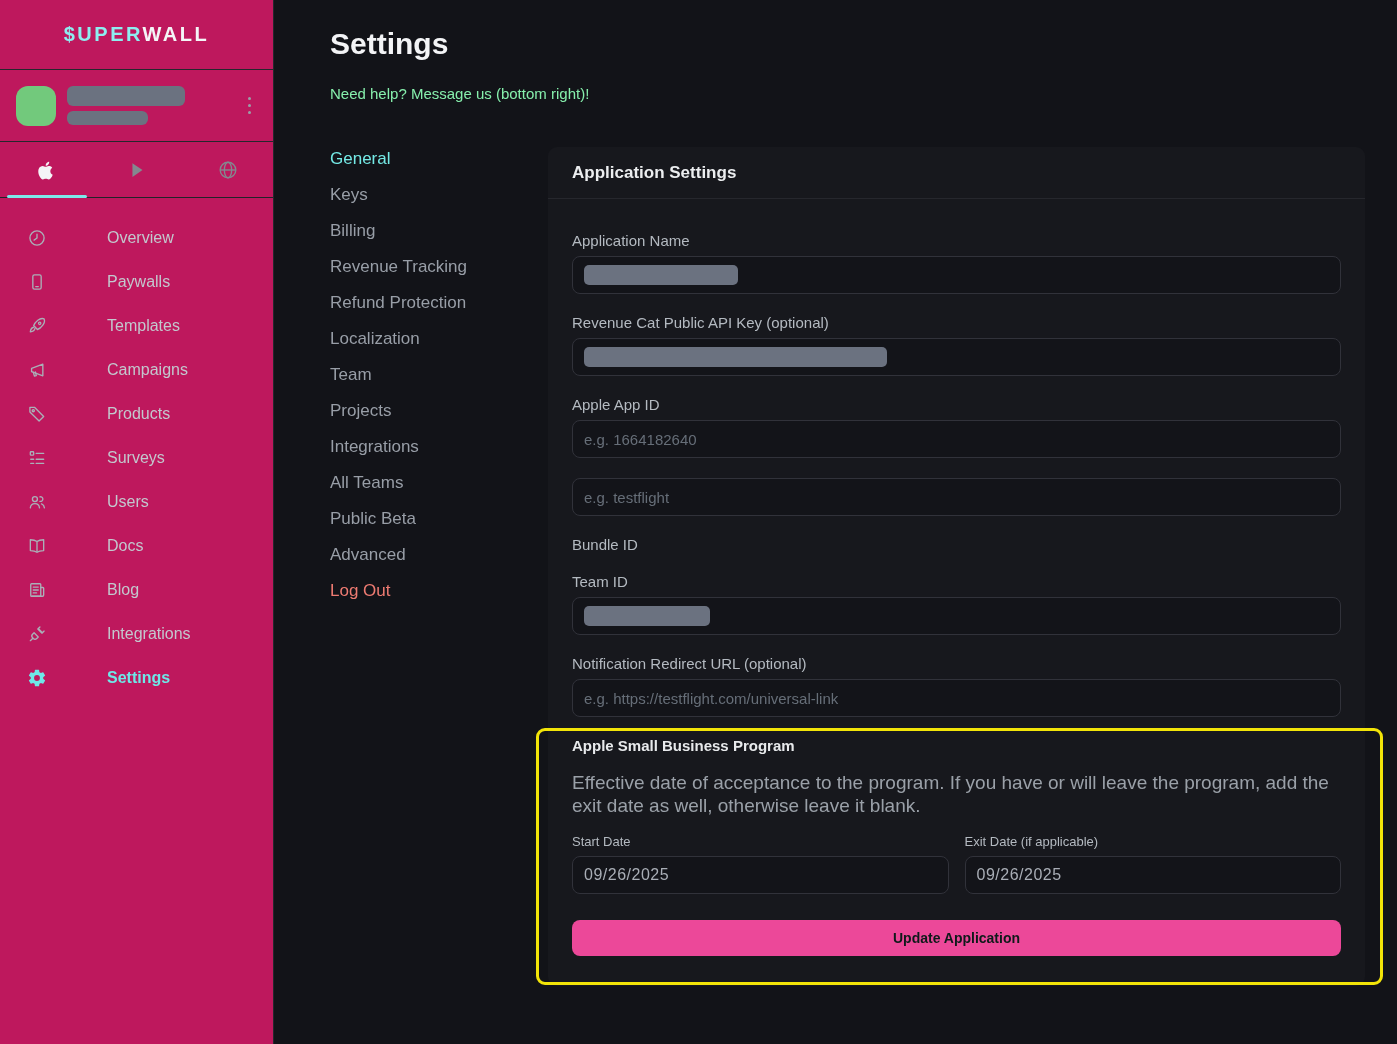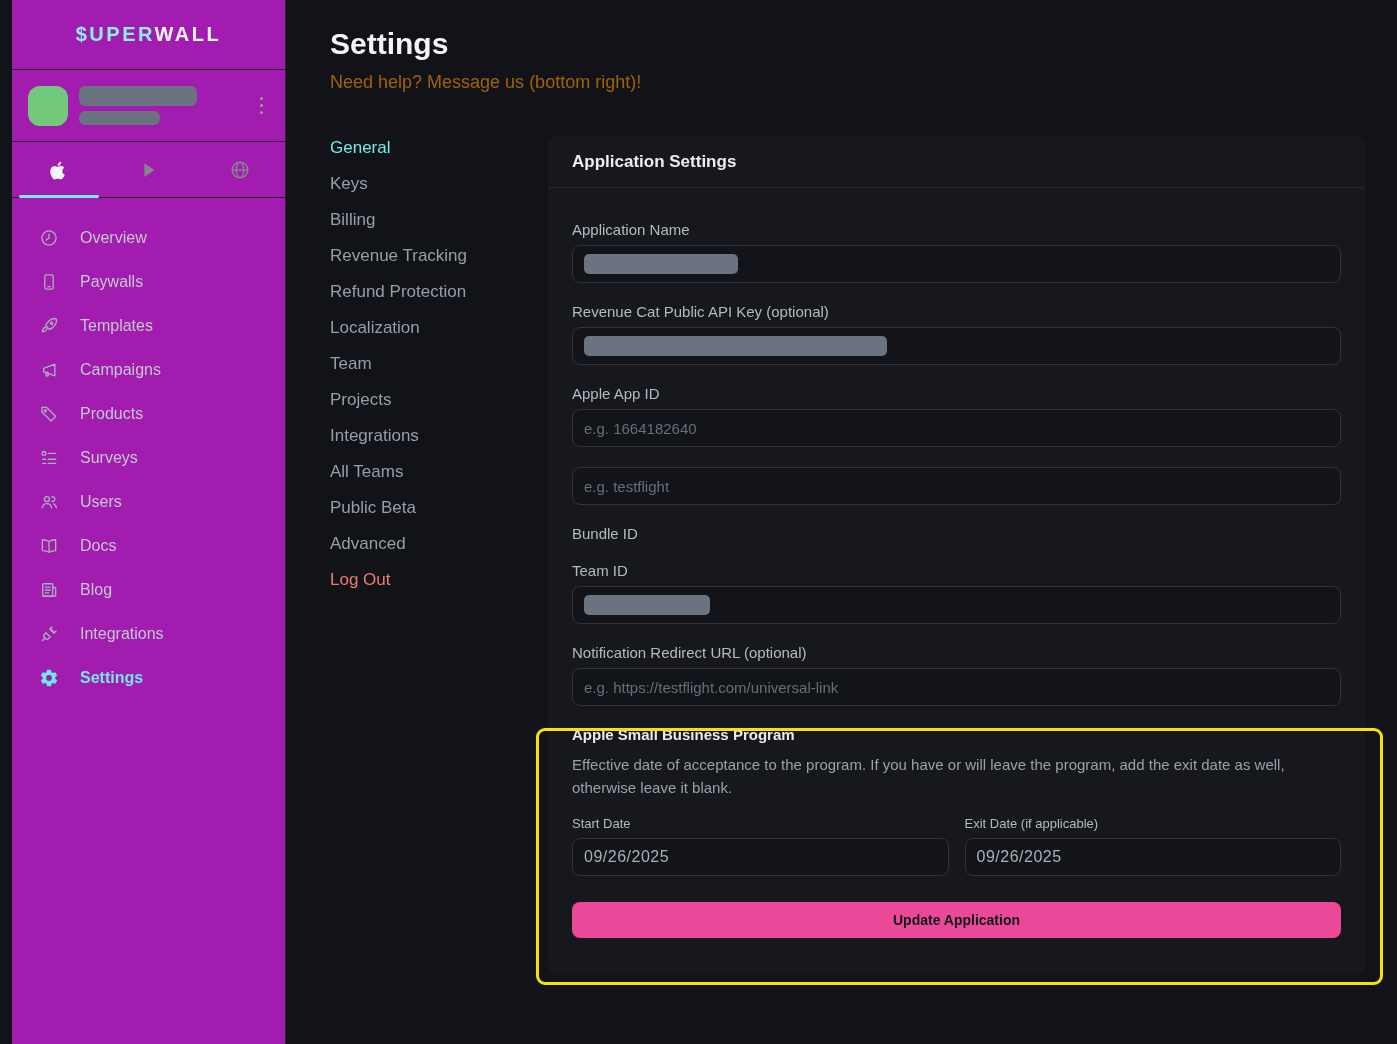--- a/index.html
+++ b/index.html
@@ -7,22 +7,22 @@
   body {
     position:relative; overflow:hidden;
     background:#121318;
     font-family:"Liberation Sans", sans-serif;
     color:#c9ced4;
   }
   svg { display:block; }
 
   
   .sidebar {
-    position:absolute; left:12px; top:0; width:274px; height:1044px;
-    background:#a21caf; border-right:1px solid #26272d;
+    position:absolute; left:0; top:0; width:274px; height:1044px;
+    background:#be185d; border-right:1px solid #26272d;
   }
   .logo-section {
     height:70px; display:flex; align-items:center; justify-content:center;
     border-bottom:1px solid #26272d; cursor:pointer;
   }
   .logo { font-size:20px; font-weight:bold; letter-spacing:2.5px; }
   .logo .cyan { color:#8deef0; }
   .logo .white { color:#f4f5f7; }
 
   .profile-section {
@@ -41,34 +41,34 @@
     height:56px; display:flex; border-bottom:1px solid #222329;
   }
   .tab { flex:1; display:flex; align-items:center; justify-content:center; position:relative; cursor:pointer; }
   .tab.active::after {
     content:""; position:absolute; left:7px; width:80px; height:3px; bottom:-1px;
     background:#7de9ea; border-radius:2px;
   }
 
   .nav { padding-top:18px; }
   .nav-item {
-    height:44px; display:flex; align-items:center; padding-left:27px; cursor:pointer;
+    height:44px; display:flex; align-items:center; padding-left:27px; cursor:pointer;gap:39px;
   }
   .nav-item .ic { width:20px; height:20px; color:#aab0b8; }
   .nav-item .lbl { margin-left:21px; font-size:16px; color:#c3c8ce; }
   .nav-item.active .ic { color:#6ee8e8; }
   .nav-item.active .lbl { color:#6ee8e8; font-weight:bold; }
 
   
   .content {
     position:absolute; left:274px; top:0; right:0; bottom:0;
     padding:23px 0 0 56px;
   }
   .page-title { font-size:30px; line-height:41px; font-weight:bold; color:#f3f4f6; }
-  .page-subtitle { margin-top:9px; font-size:18px; line-height:19px; color:#a16207; }
+  .page-subtitle { margin-top:20px; font-size:15px; line-height:19px; color:#86efac; }
 
   .settings-row { display:flex; margin-top:44px; }
 
   .settings-nav { width:218px; flex:0 0 auto; }
   .settings-nav-item {
     height:20px; line-height:20px; margin-bottom:16px; font-size:17px; color:#989ea7; cursor:pointer;
   }
   .settings-nav-item:first-child { margin-top:2px; }
   .settings-nav-item.active { color:#74e9e5; }
   .settings-nav-item.danger { color:#ee7b72; }
@@ -93,21 +93,21 @@
     padding:0 11px; font-size:15px; color:#a9aeb6;
     font-family:"Liberation Sans", sans-serif;
     display:flex; align-items:center; outline:none;
   }
   .text-input::placeholder { color:#666e78; }
   .pill { display:inline-block; background:#6b7280; border-radius:5px; height:20px; }
   .w154 { width:154px; } .w303 { width:303px; } .w126 { width:126px; }
 
   .sbp { margin-top:10px; }
   .sbp-title { font-size:15px; font-weight:600; color:#e8eaec; }
-  .sbp-desc { margin-top:10px; font-size:15px; line-height:23px; color:#9aa0a8; max-width:772px; }
+  .sbp-desc { margin-top:17px; font-size:19px; line-height:23px; color:#9aa0a8; max-width:772px; }
   .date-row { display:flex; gap:16px; margin-top:17px; }
   .date-col { flex:1; }
   .date-col .flabel { display:block; font-size:13px; color:#b4bac1; margin-bottom:7px; }
   .date-input { font-size:16px; letter-spacing:0.5px; }
 
   .submit-btn {
     margin-top:26px; width:100%; height:36px; border:none; border-radius:8px;
     background:#ec4899; color:#0f1a1a; font-size:14px; font-weight:bold;
     font-family:"Liberation Sans", sans-serif; cursor:pointer;
   }

